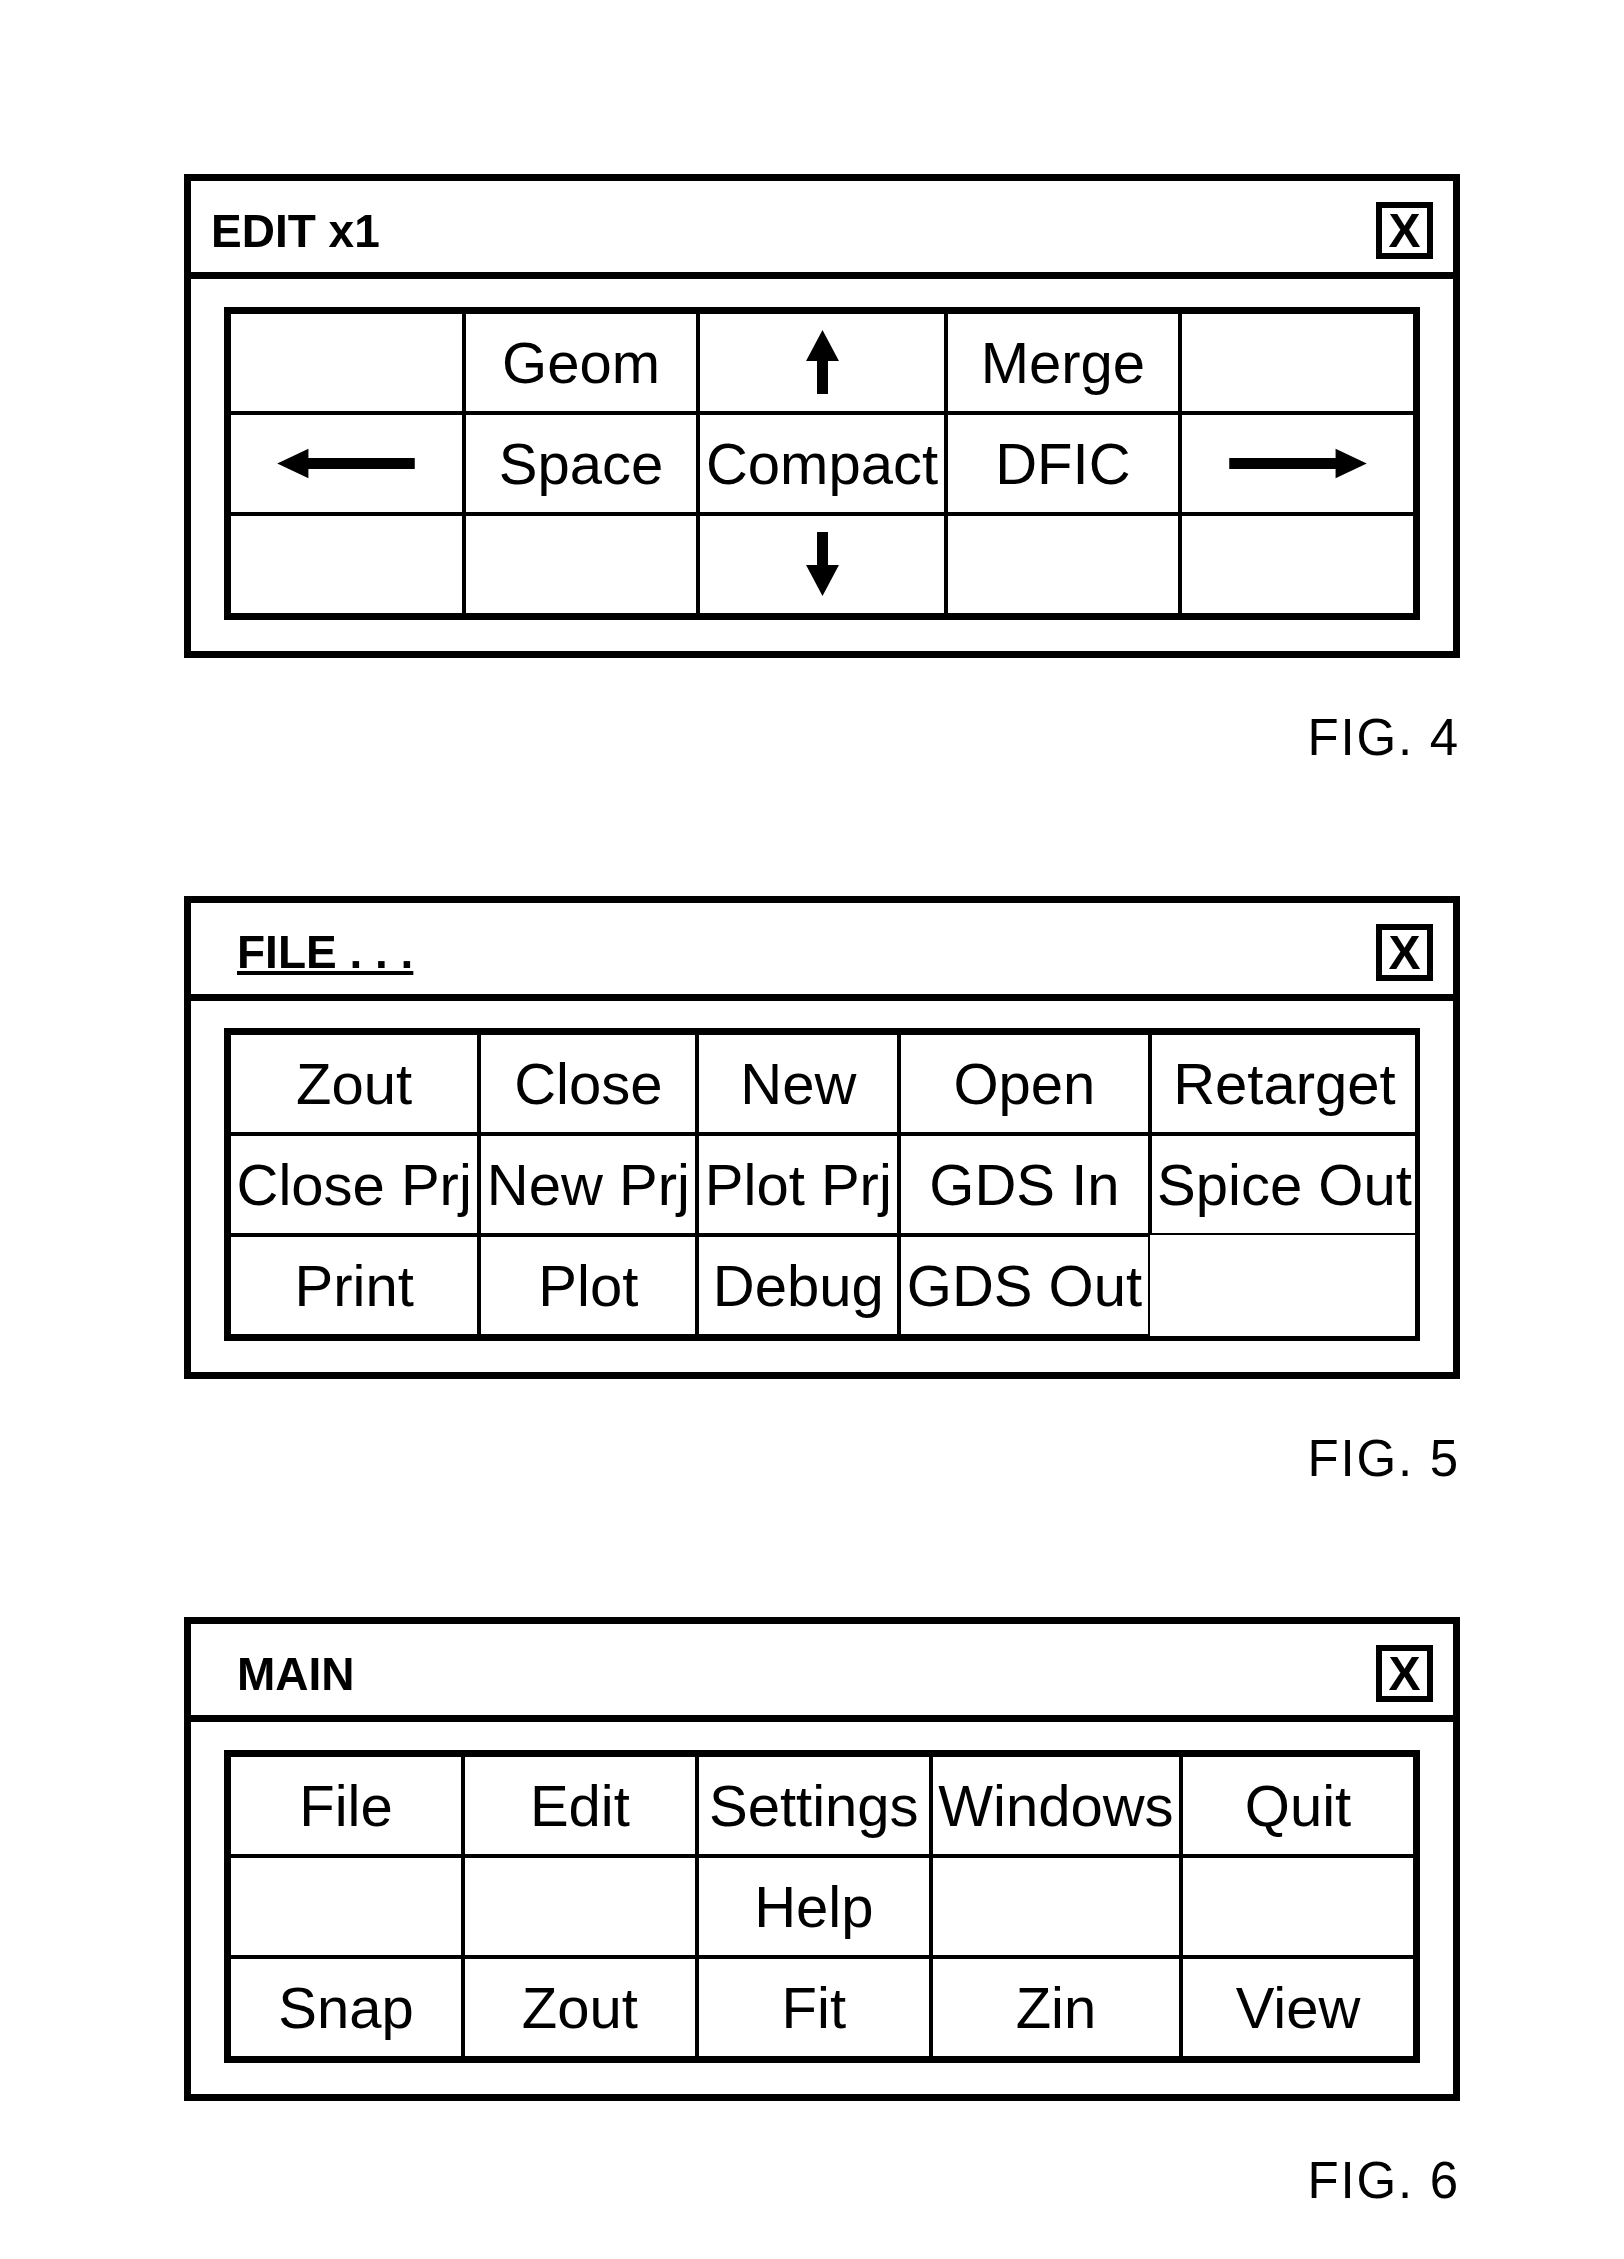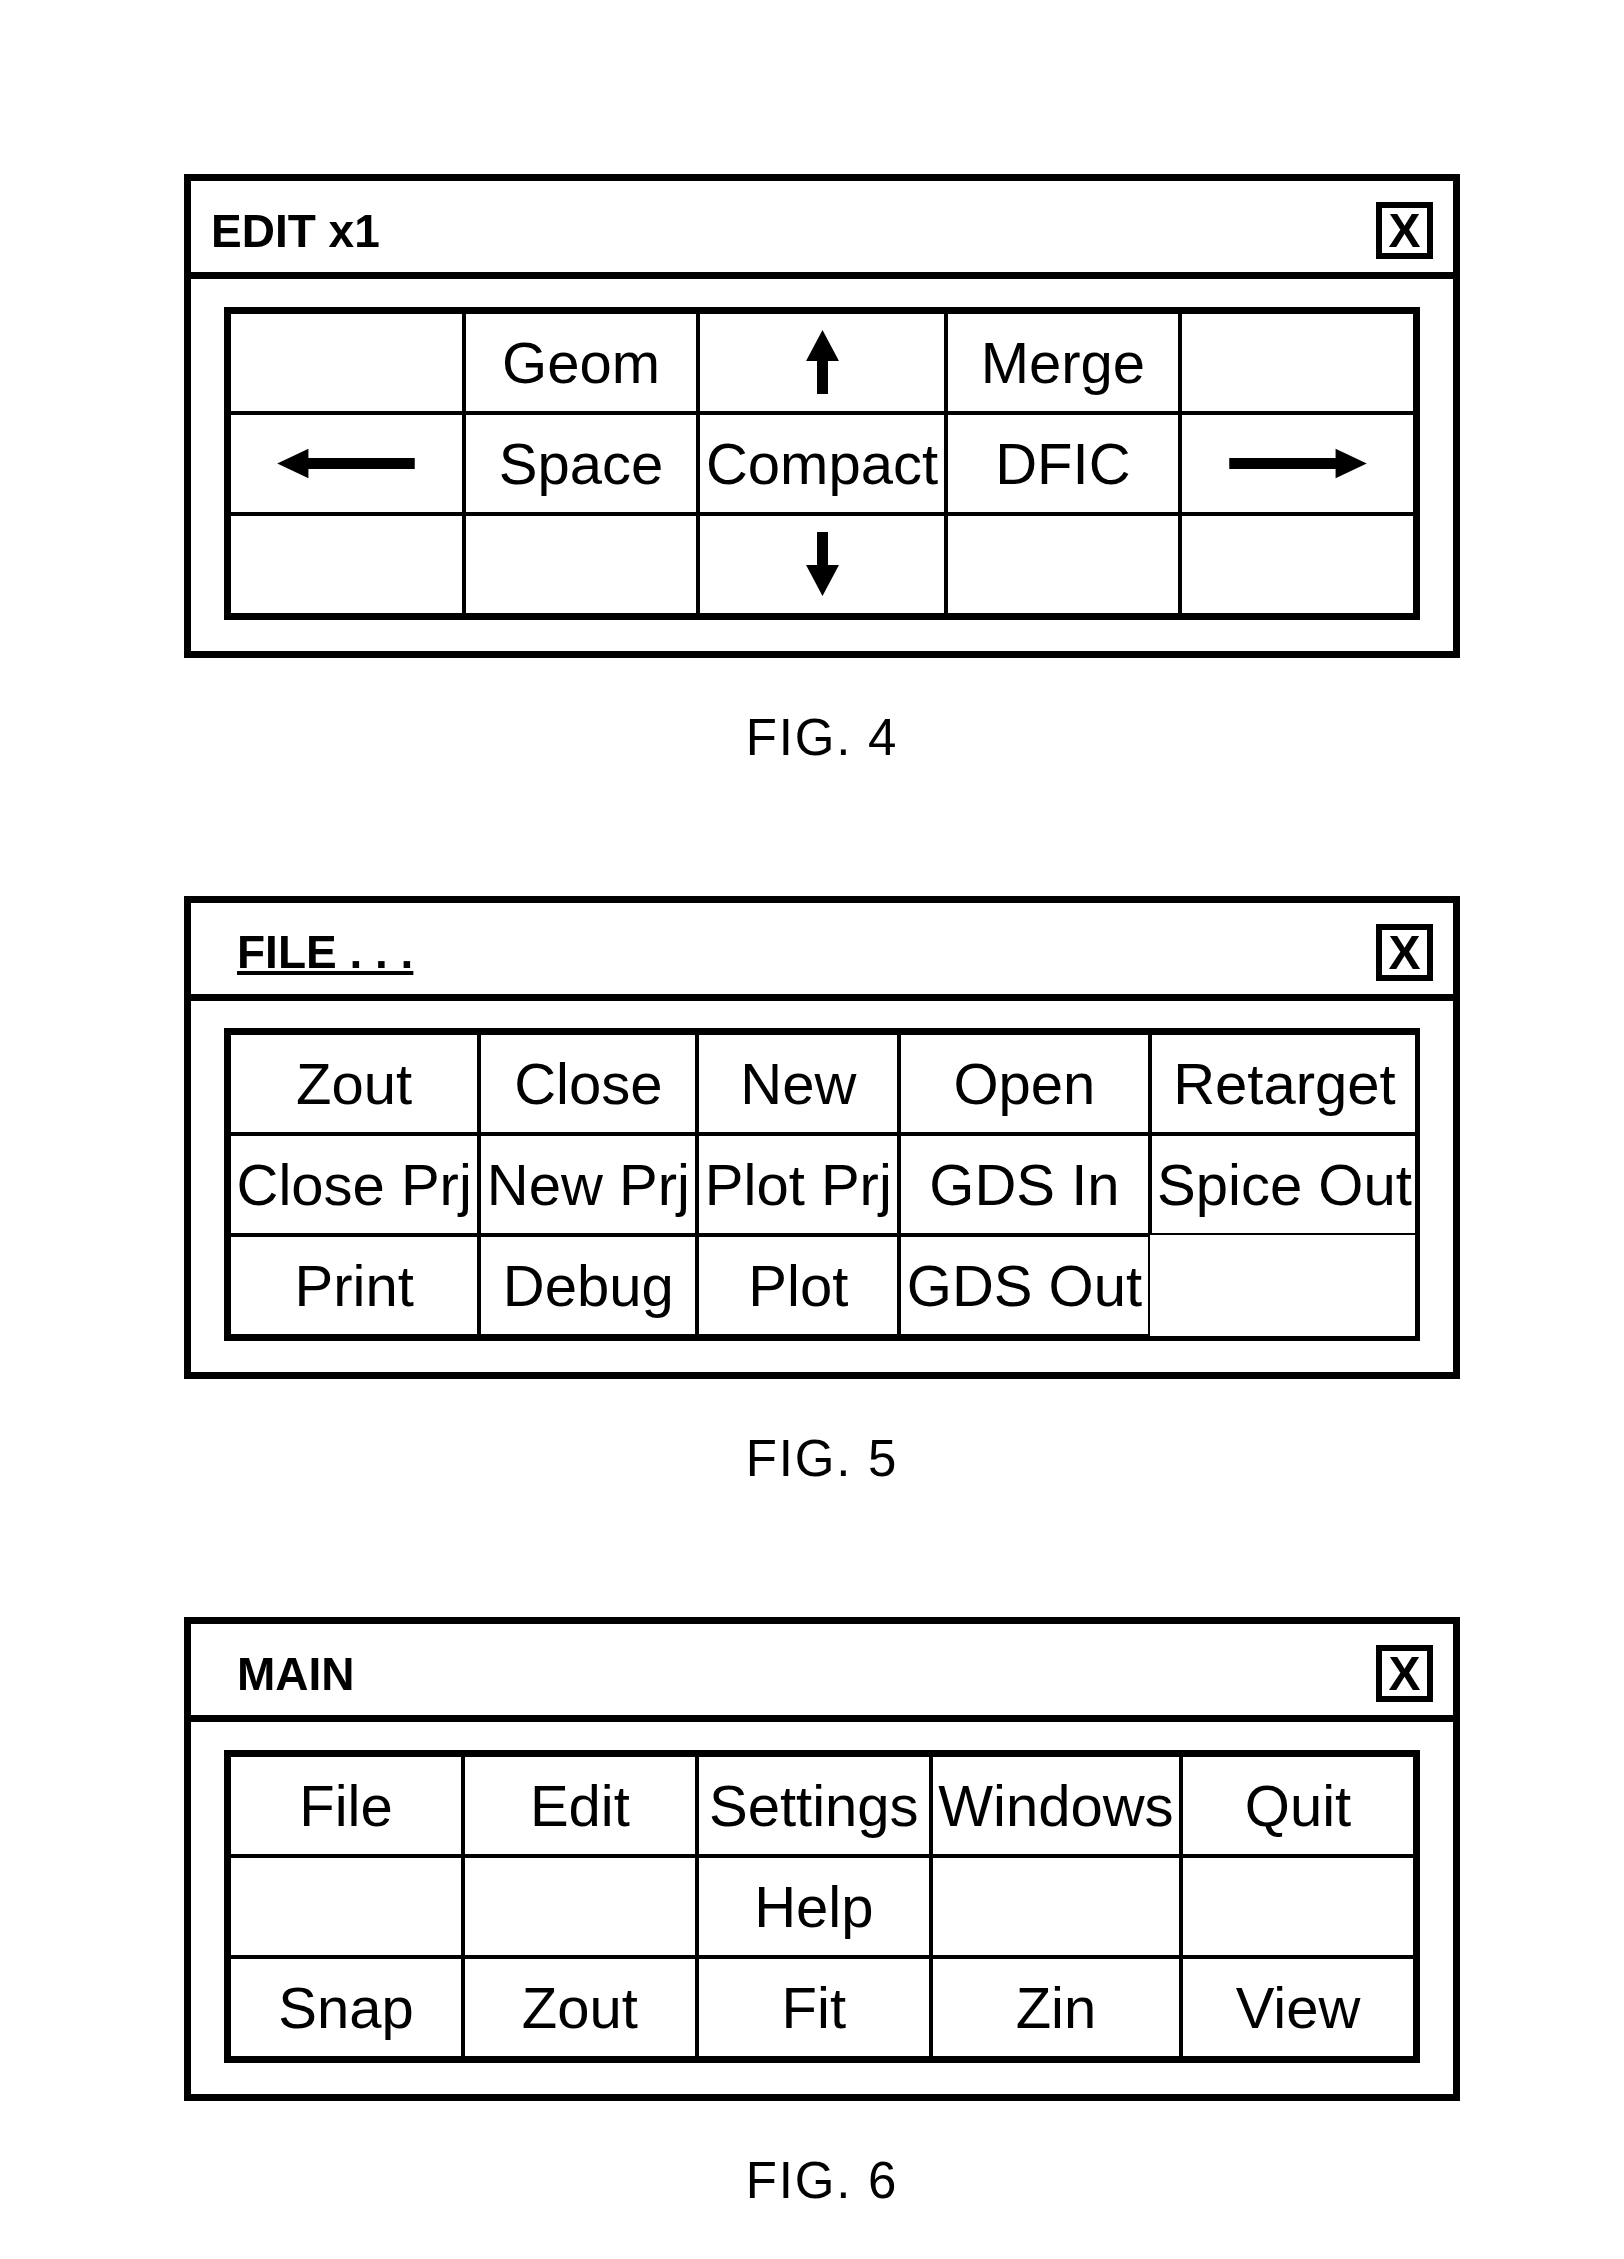--- a/index.html
+++ b/index.html
@@ -62,21 +62,21 @@
     font-size: 58px;
     padding: 0 5.5px;
     box-sizing: border-box;
     white-space: nowrap;
   }
   .grid5 {
     grid-template-columns: repeat(5, 1fr);
     grid-auto-rows: 101px;
   }
   .caption {
-    text-align: center;
+    text-align: right;
     font-size: 51px;
     margin-top: 50px;
     letter-spacing: 1.8px;
   }
   svg { display: block; }
 </style>
 </head>
 <body>
 
 <div class="page">
@@ -199,24 +199,24 @@
               <span>GDS In</span>
             </div>
 
           <div class="cell">
               <span>Spice Out</span>
             </div>
           <div class="cell">
               <span>Print</span>
             </div>
           <div class="cell">
+              <span>Plot</span>
+            </div>
+          <div class="cell">
               <span>Debug</span>
-            </div>
-          <div class="cell">
-              <span>Plot</span>
             </div>
           <div class="cell">
               <span>GDS Out</span>
             </div>
         </div>
       </div>
     </div>
     <div class="caption">FIG. 5</div>
   </div>
 

